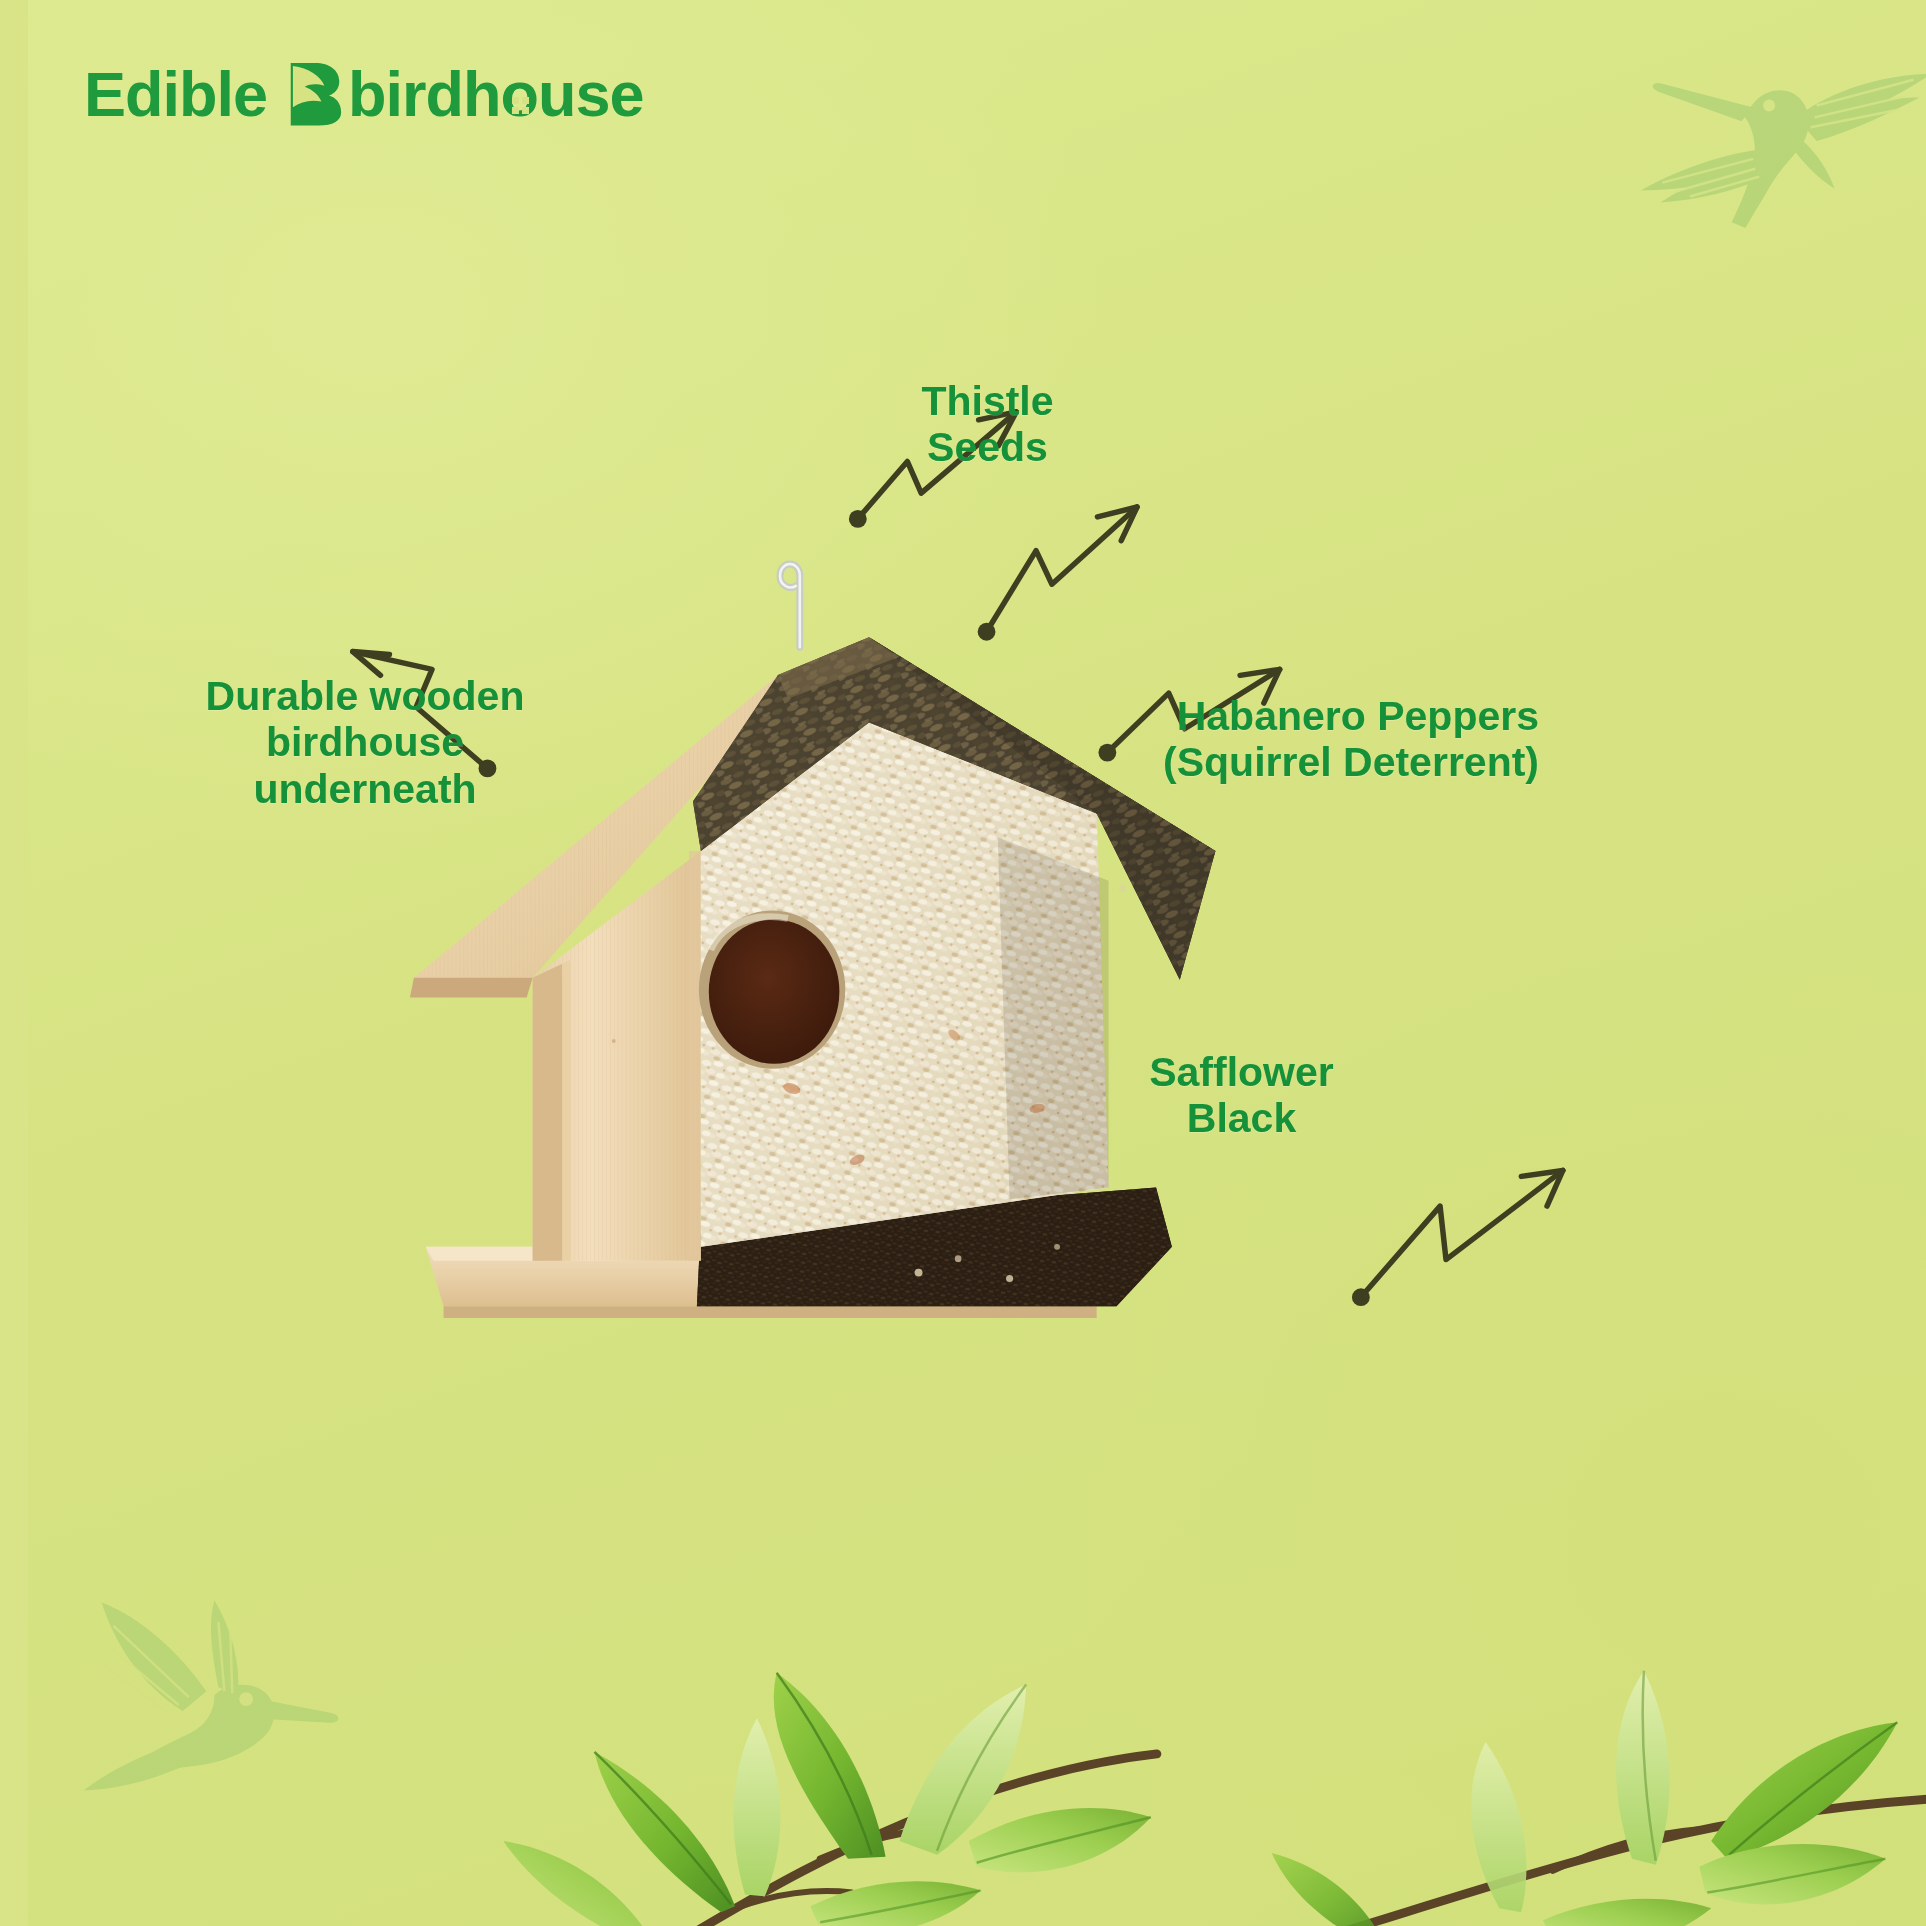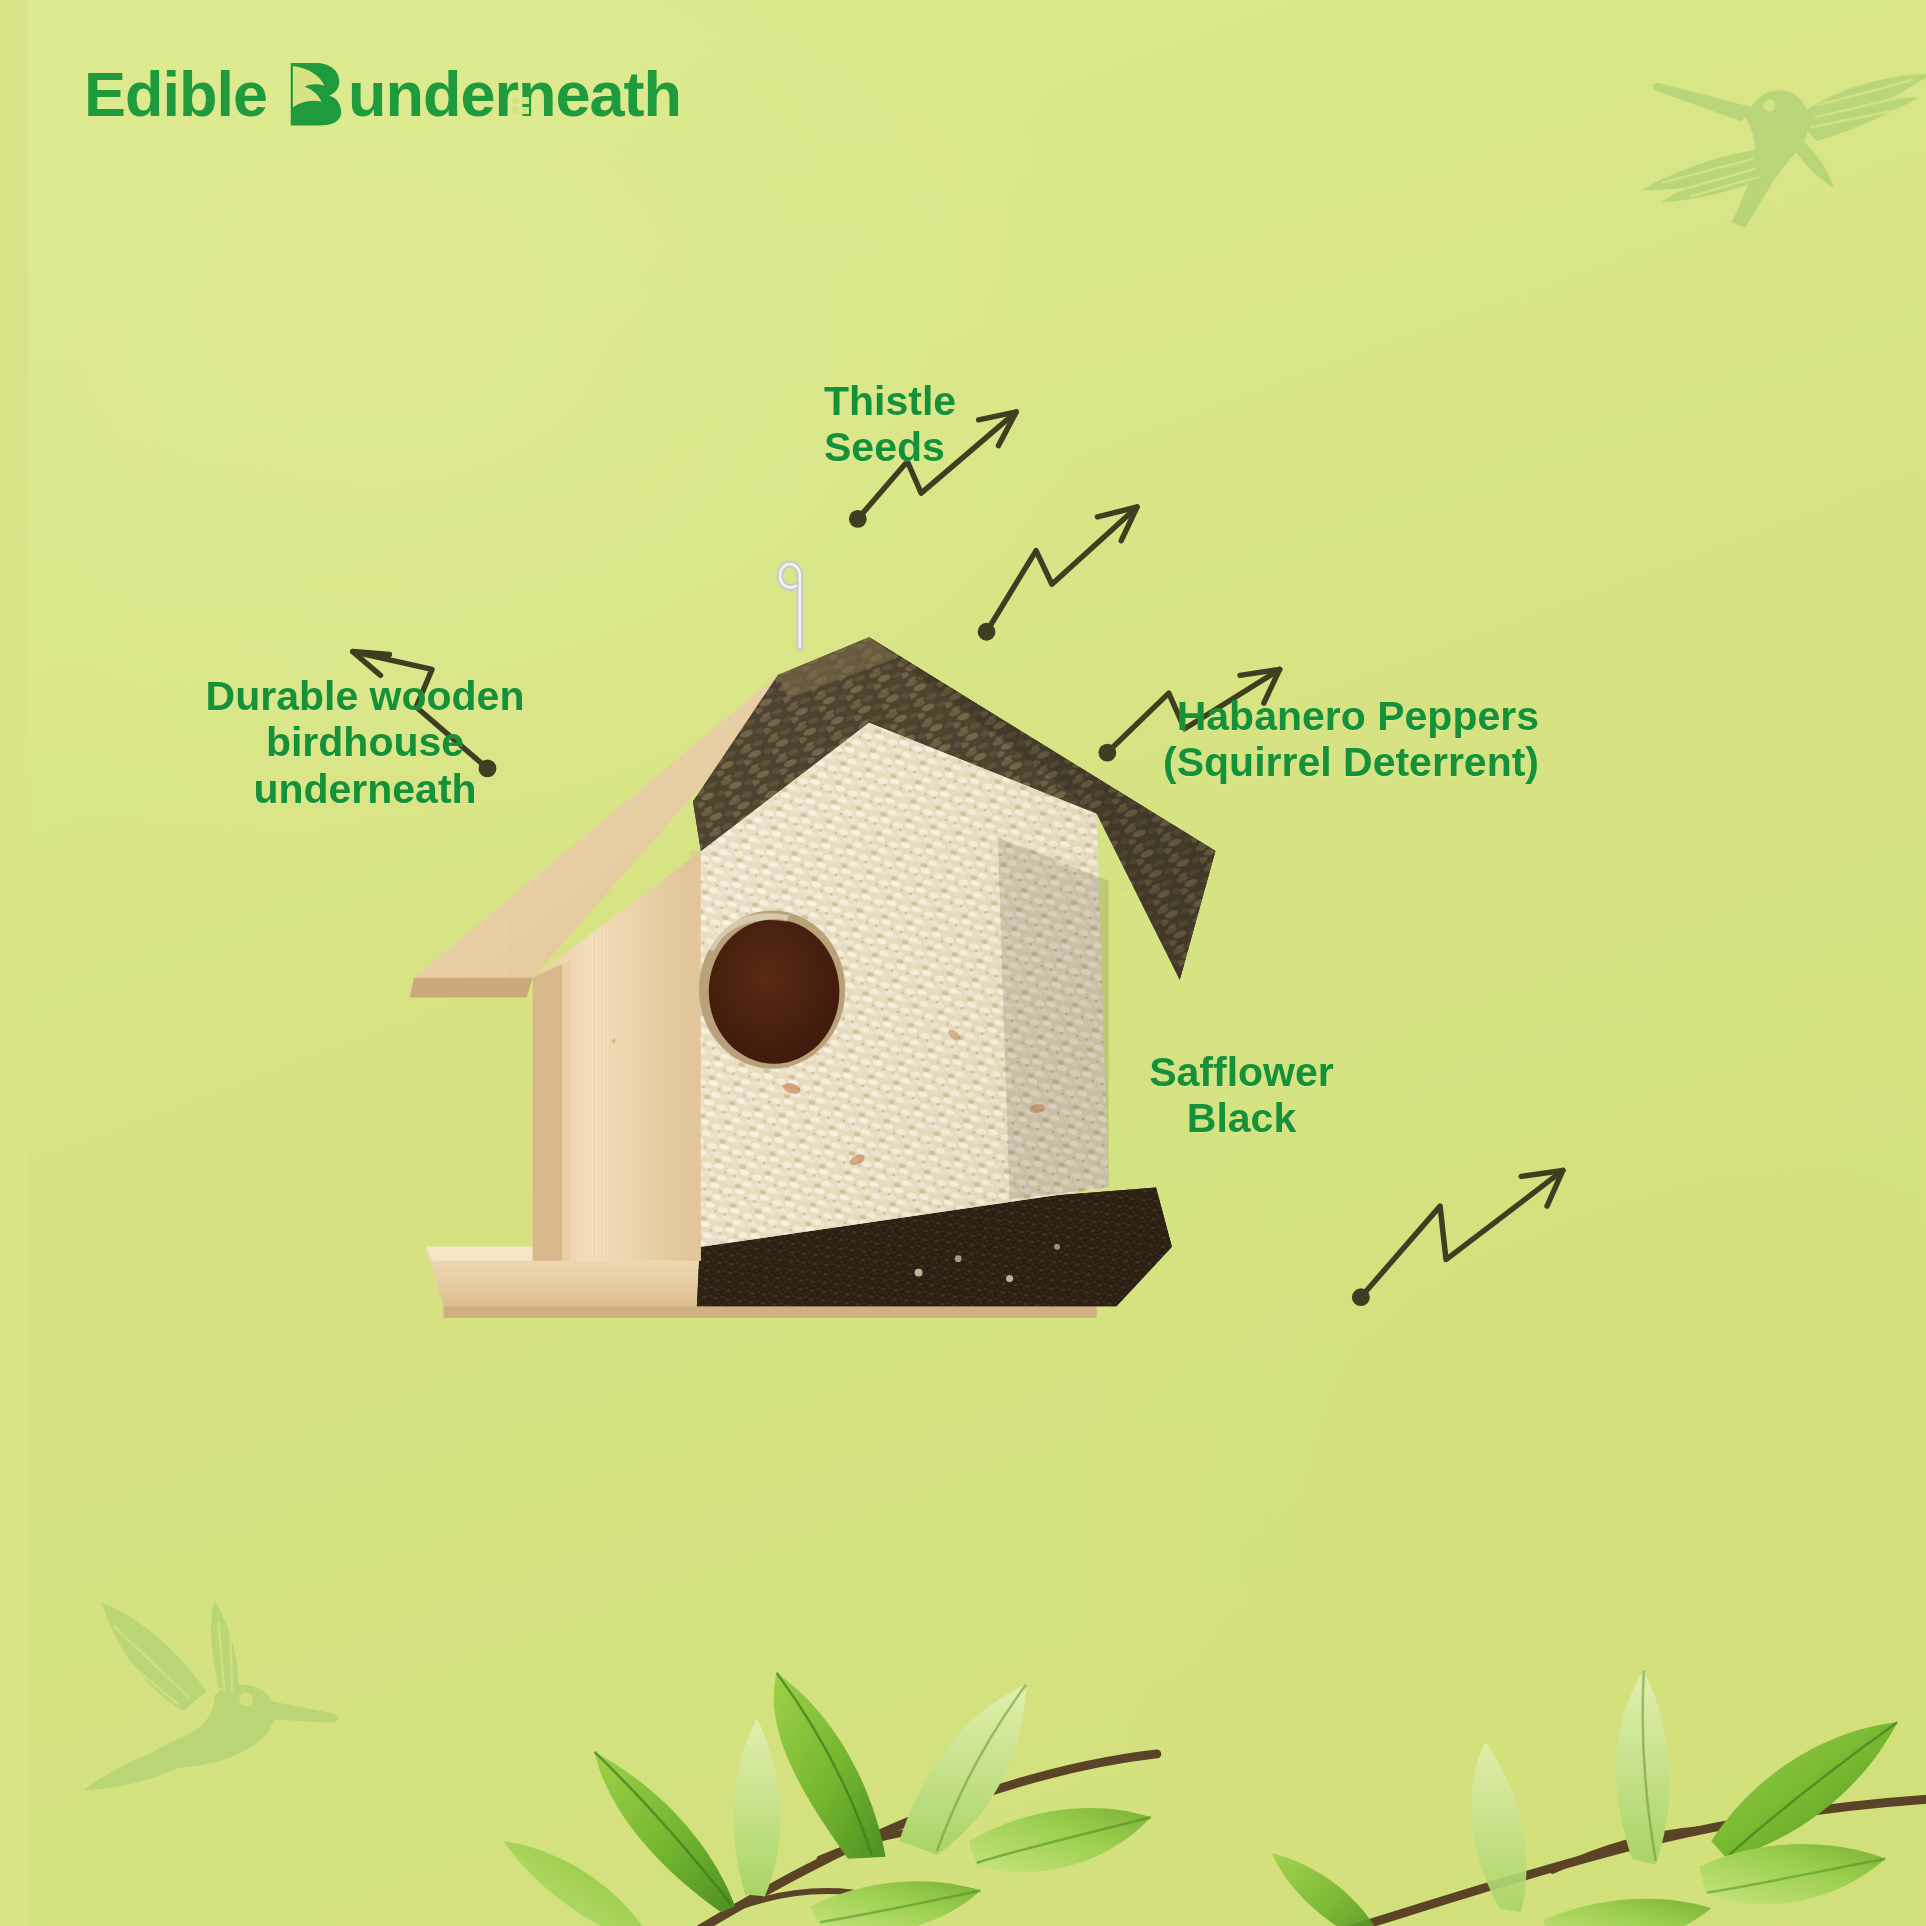--- a/index.html
+++ b/index.html
@@ -48,21 +48,21 @@
 
   
   .callout {
     position:absolute;
     color:#15913a;
     font-weight:bold;
     line-height:1.13;
     text-shadow:0 1px 0 rgba(255,255,255,.20);
     white-space:pre-line;
   }
-  #label-thistle   { right:804px; top:378px; font-size:41px; text-align:left; width:327px; }
+  #label-thistle   { right:804px; top:378px; font-size:41px; text-align:center; width:327px; }
   #label-blackoil  { right:525px; top:510px; font-size:41px; text-align:center; width:416px; }
   #label-habanero  { right:416px; top:693px; font-size:41px; text-align:right; width:465px; }
   #label-safflower { right:545px; top:1049px; font-size:41px; text-align:center; width:337px; }
   #label-durable   { left:139px; top:673px; font-size:41px; text-align:center; width:396px; }
 
   
   #arrows { position:absolute; inset:0; width:1927px; height:1927px; pointer-events:none; }
 
   
   #birdhouse { position:absolute; left:376px; top:554px; width:851px; height:792px; }
@@ -76,21 +76,21 @@
 <div id="stage">
 
   <div id="logo">
     <span class="word1">Edible</span>
     <svg class="bmark" viewBox="0 0 58 70">
       <path d="M4 2 L30 2 C46 2 56 10 56 22 C56 30 51 35 45 37 C52 39 58 45 58 55 C58 64 49 69 34 69 L4 69 Z" fill="#1f9a3d" transform="scale(0.95) translate(0,1)"></path>
       <path d="M6 6 C22 8 34 16 38 26 C30 24 24 24 18 27 C26 30 32 35 35 42 C24 40 14 42 6 48 Z" fill="#d7e383"></path>
       <circle cx="33" cy="28" r="2.4" fill="#1f9a3d"></circle>
     </svg>
     <span class="word2">
-      <span>underneath</span>
+      <span>birdhouse</span>
       <svg class="hwin" viewBox="0 0 17 17">
         <rect x="0" y="0" width="7" height="7" fill="#d7e383"></rect>
         <rect x="10" y="0" width="7" height="7" fill="#d7e383"></rect>
         <rect x="0" y="10" width="7" height="7" fill="#d7e383"></rect>
         <rect x="10" y="10" width="7" height="7" fill="#d7e383"></rect>
       </svg>
     </span>
   </div>
 
   <svg class="hummer" id="hummer-tr" viewBox="0 0 360 210">

